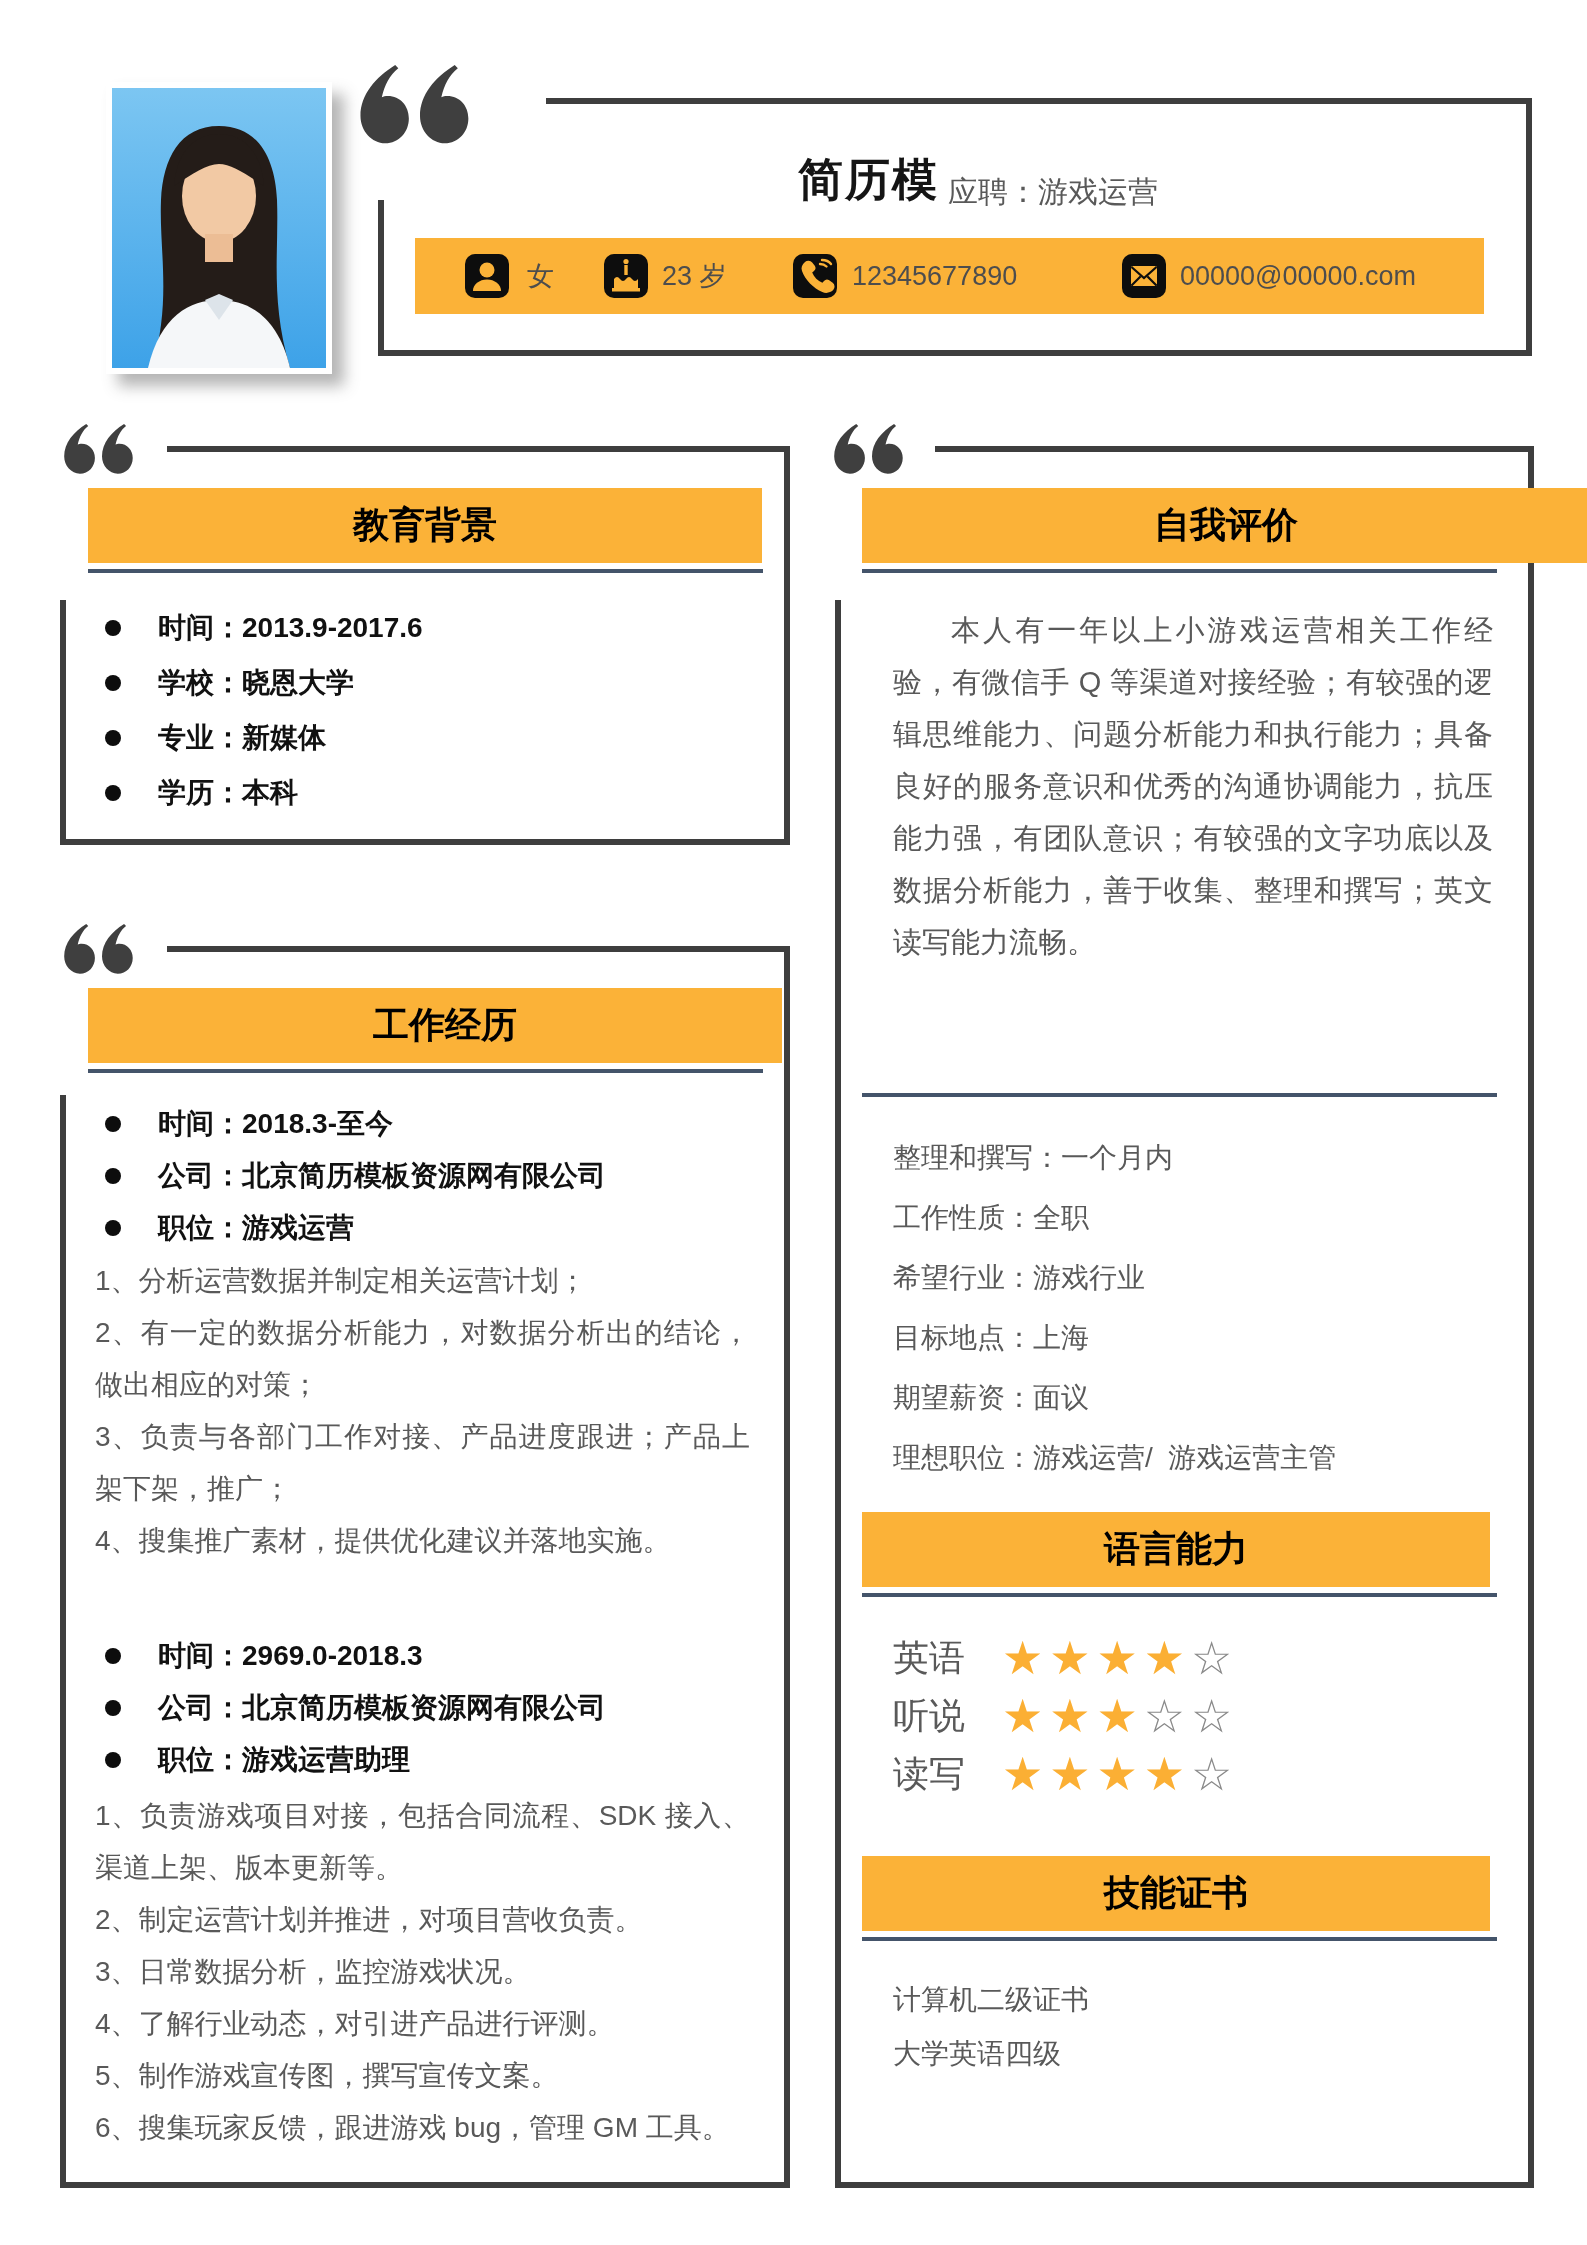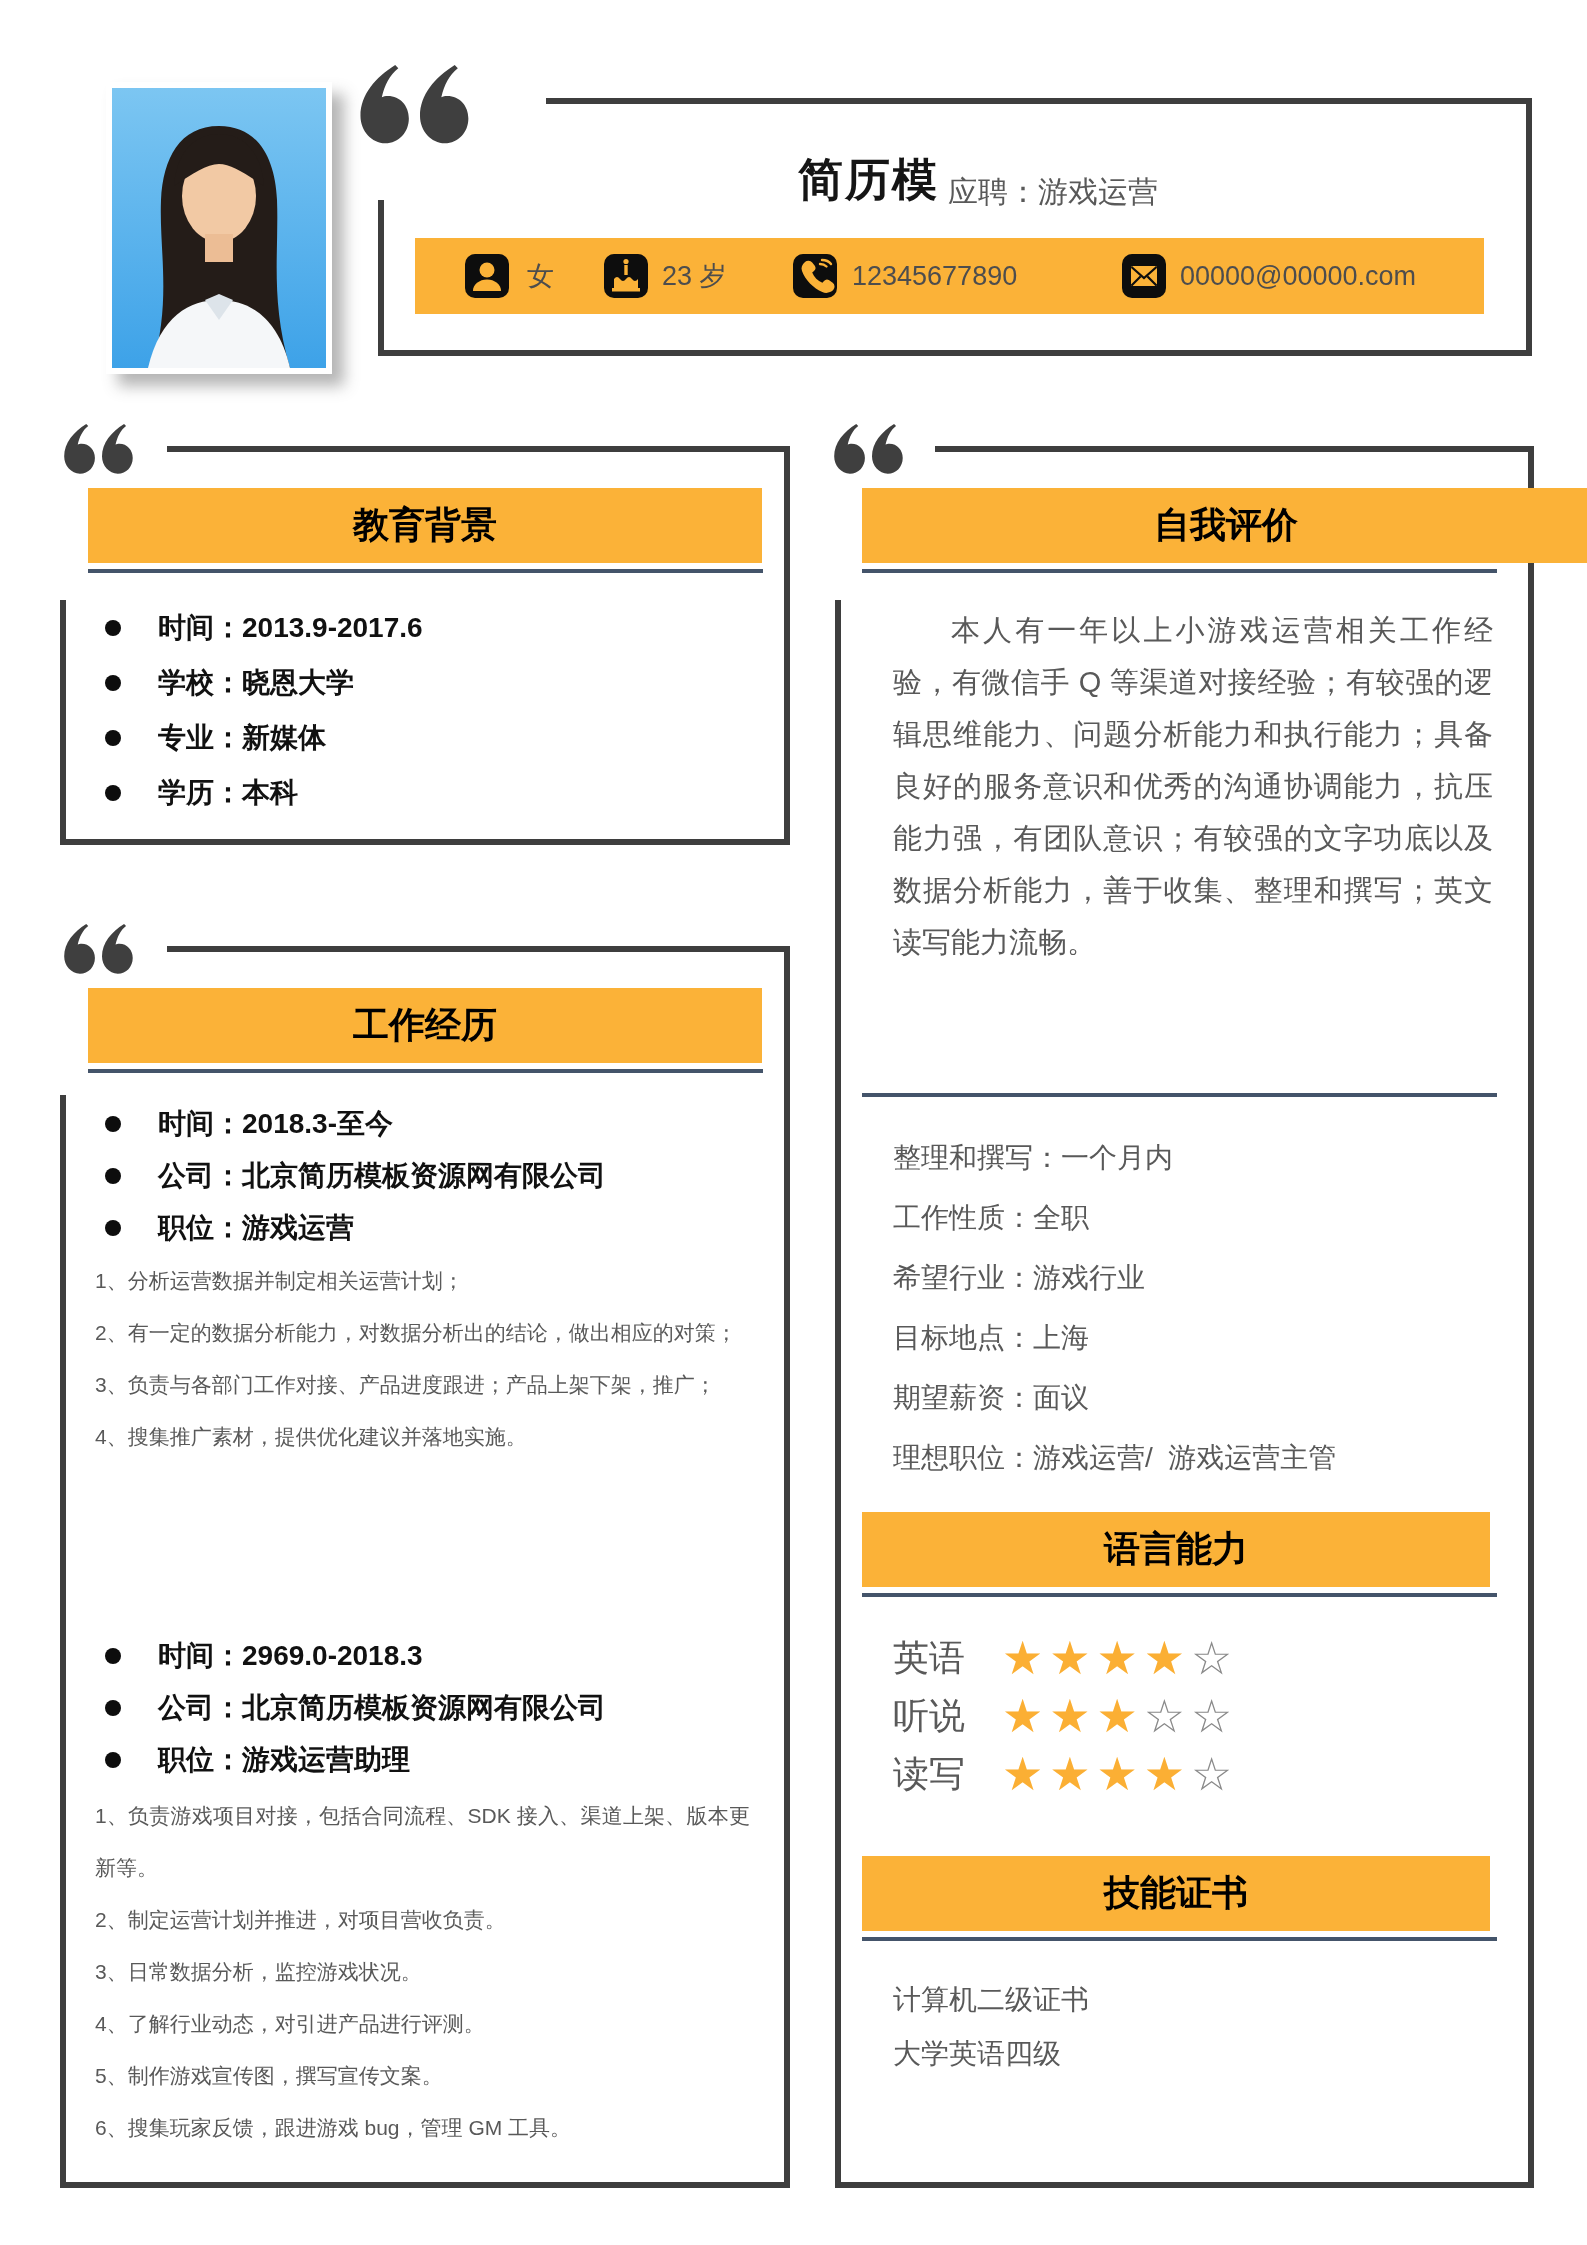--- a/index.html
+++ b/index.html
@@ -17,21 +17,21 @@
   .applying{left:948px;top:170px;font-size:30px;color:#595959;line-height:44px;}
   .contact-bar{left:415px;top:238px;width:1069px;height:76px;background:#fbb238;}
   .cicon{position:absolute;top:16px;width:44px;height:44px;background:#0d0d0d;border-radius:10px;}
   .cicon svg{display:block;}
   .ctext{position:absolute;top:0;height:76px;line-height:76px;font-size:27px;color:#4d4d4d;}
   .banner{background:#fbb238;display:flex;align-items:center;justify-content:center;}
   .banner span{font-size:36px;font-weight:700;color:#000;}
   .bullet-row{position:absolute;height:40px;}
   .bullet-dot{position:absolute;left:0;top:12px;width:16px;height:16px;border-radius:50%;background:#0d0d0d;}
   .bullet-text{position:absolute;left:53px;top:0;font-size:28px;font-weight:700;color:#111;line-height:40px;white-space:nowrap;}
-  .duties{font-size:21px;color:#595959;line-height:52px;text-align:justify;}
+  .duties{font-size:28px;color:#595959;line-height:52px;text-align:justify;}
   .duty{white-space:normal;}
   .para{font-size:29px;color:#595959;line-height:52px;text-align:justify;text-indent:2em;}
   .intent-item{position:absolute;font-size:28px;color:#595959;line-height:44px;white-space:pre-wrap;}
   .lang-label{position:absolute;left:893px;width:110px;font-size:36px;color:#595959;line-height:52px;}
   .stars{position:absolute;left:1002px;font-size:46px;line-height:52px;letter-spacing:6px;white-space:nowrap;}
   .star.filled{color:#fbaf34;}
   .star.empty{color:#8a8a8a;}
   .cert-item{position:absolute;left:893px;font-size:28px;color:#595959;line-height:44px;}
 </style>
 </head>
@@ -140,21 +140,21 @@
   <div class="abs" style="left:62px;top:924px;">
     <svg width="80" height="52" viewBox="0 0 100 66">
       <path fill="#3f3f3f" d="M30 0 C 14 10 2 24 2 41 C 2 53 11 63 22 63 C 33 63 41 54 41 43 C 41 33 34 25 24 25 C 22 25 20.6 25.3 19.2 26 C 21.5 16 25.5 8 32.5 2.5 Z"></path>
       <path fill="#3f3f3f" d="M78 0 C 62 10 50 24 50 41 C 50 53 59 63 70 63 C 81 63 89 54 89 43 C 89 33 82 25 72 25 C 70 25 68.6 25.3 67.2 26 C 69.5 16 73.5 8 80.5 2.5 Z"></path>
     </svg>
   </div>
   <div class="abs hline" style="left:167px;top:946px;width:623px;height:6px;"></div>
   <div class="abs vline" style="left:784px;top:946px;width:6px;height:1242px;"></div>
   <div class="abs hline" style="left:60px;top:2182px;width:730px;height:6px;"></div>
   <div class="abs vline" style="left:60px;top:1095px;width:6px;height:1093px;"></div>
-  <div class="abs banner" style="left:88px;top:988px;width:674px;height:75px;">
+  <div class="abs banner" style="left:88px;top:988px;width:674px;height:75px;padding-left:20px;">
     <span>工作经历</span>
   </div>
   <div class="abs thinline" style="left:88px;top:1069px;width:675px;height:4px;"></div>
 
   <div class="abs bullet-row" style="left:105px;top:1104px;">
     <span class="bullet-dot"></span>
     <span class="bullet-text">时间：2018.3-至今</span>
   </div>
   <div class="abs bullet-row" style="left:105px;top:1156px;">
     <span class="bullet-dot"></span>

